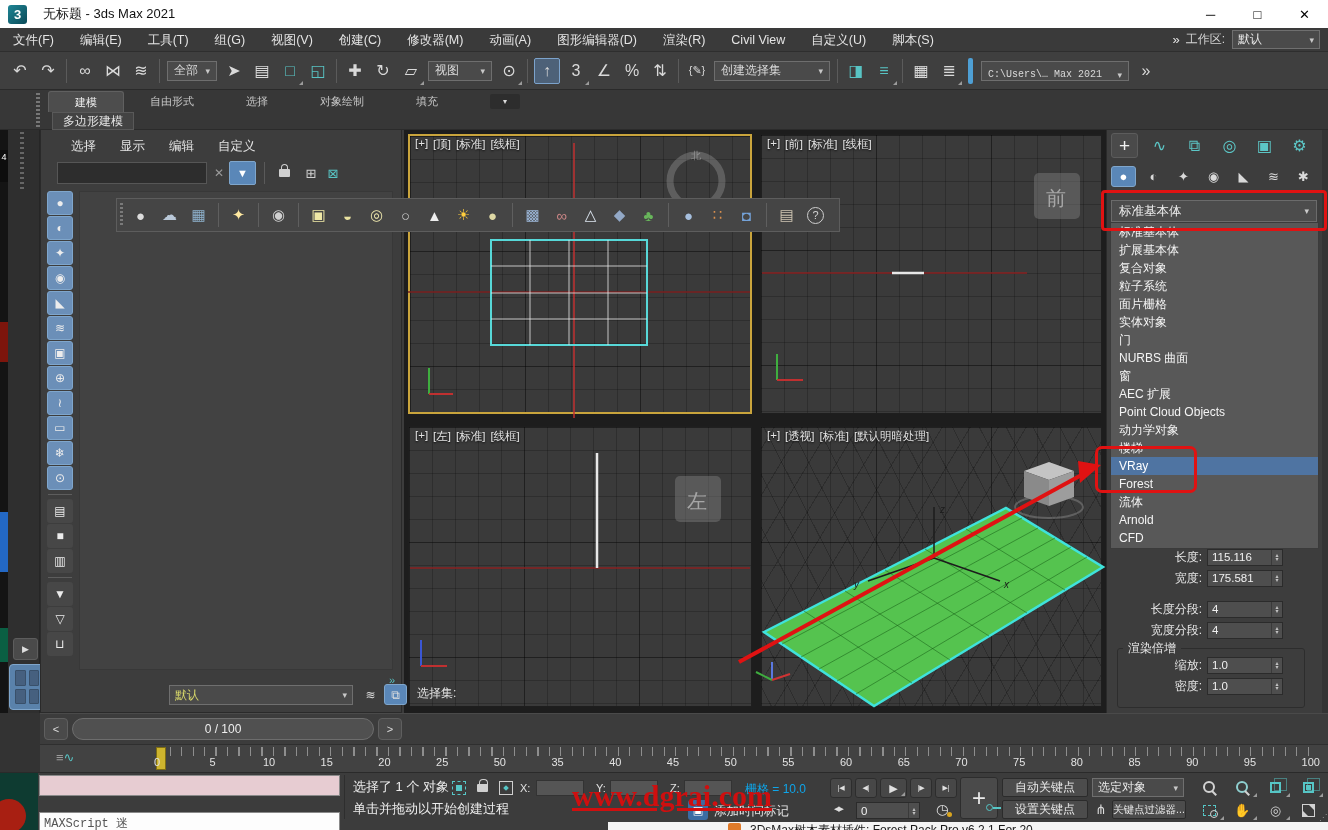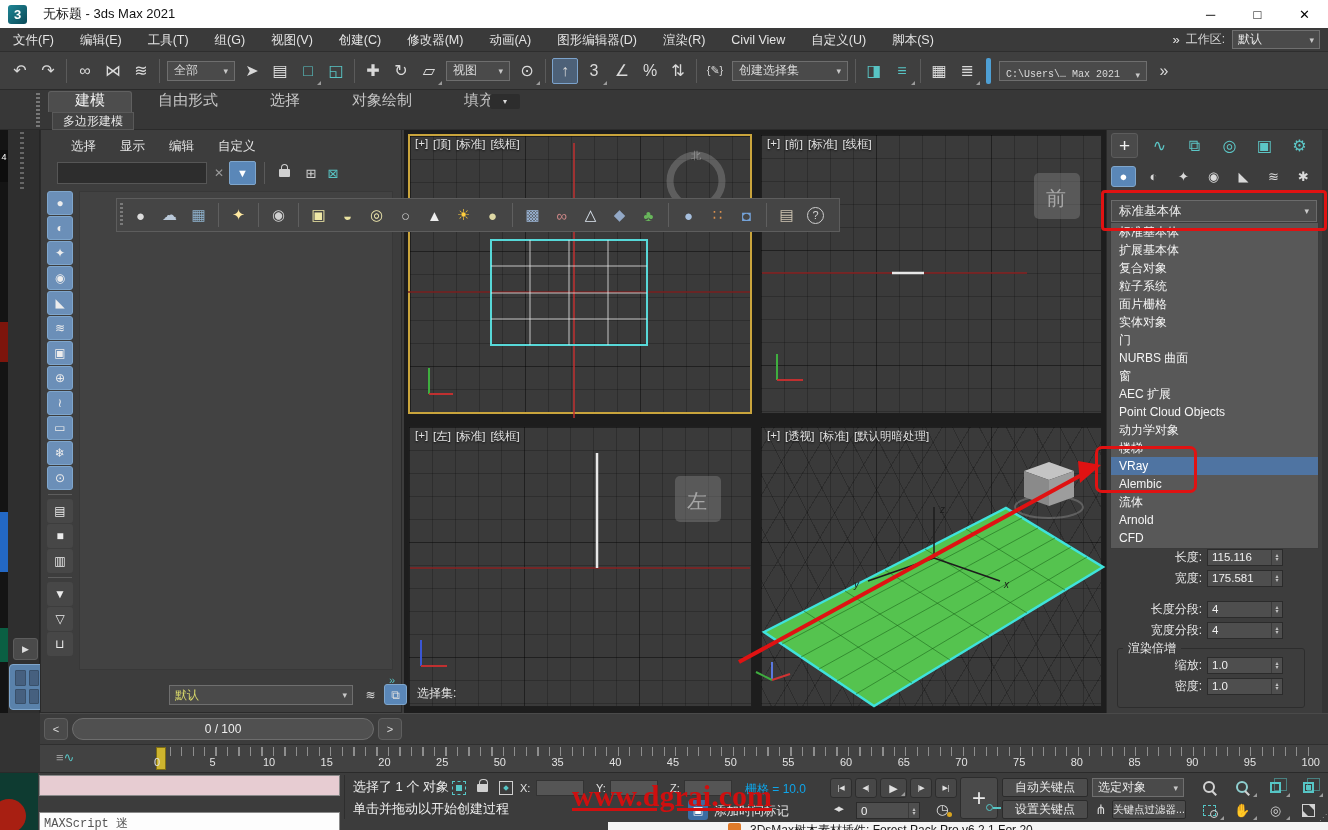--- a/index.html
+++ b/index.html
@@ -44,21 +44,21 @@
   .tb-item.select .val{display:block;white-space:nowrap;overflow:hidden}
   .tb-item.select .caret{display:block}
   .tb-item.mono .val{font-family:"Liberation Mono","DejaVu Sans Mono",monospace;font-size:10px}
   .fly::after{content:"";position:absolute;right:1px;bottom:1px;border-left:4px solid transparent;border-bottom:4px solid #9b9b9b}
 
   
   .ribbon{position:absolute;left:0;top:90px;width:100%;height:40px;background:#373737;border-bottom:1px solid #2b2b2b;z-index:20}
   .ribbon-grip{position:absolute;left:36px;top:3px;width:4px;height:34px;
       background:repeating-linear-gradient(#777 0 2px,transparent 2px 4px)}
   .ribbon-tabs{position:absolute;left:48px;top:1px;display:flex;height:21px;align-items:stretch}
-  .rtab{padding:2px 26px;font-size:15px;color:#c6c6c6;display:flex;align-items:flex-end}
+  .rtab{padding:2px 26px;font-size:11px;color:#c6c6c6;display:flex;align-items:center}
   .rtab.active{background:#4d4d4d;border:1px solid #606060;border-bottom:none;border-radius:3px 3px 0 0;color:#f2f2f2}
   .rtab-menu{width:30px;height:15px;background:#2d2d2d;border-radius:2px;margin-left:12px;display:flex;align-items:center;
              justify-content:center;font-size:8px;color:#ddd;align-self:center}
   .subtab{position:absolute;left:52px;top:22px;height:18px;padding:0 10px;background:#434343;border:1px solid #595959;
           font-size:12px;color:#e2e2e2;display:flex;align-items:center}
 
   
   .left-sliver{position:absolute;left:0;top:90px;width:8px;height:740px;background:#141414;z-index:4}
   .frag{position:absolute;left:0;width:8px}
   .frag-label{position:absolute;left:0;top:152px;width:8px;color:#fff;font-size:9px;text-align:center;z-index:5}
@@ -343,21 +343,21 @@
       <span class="tb-item">
         <i class="glyph">≋</i>
 
       </span>
 
       <span class="tb-item sep">
         <i class="glyph"></i>
 
       </span>
 
-      <span class="tb-item select" style="width: 68px;">
+      <span class="tb-item select" style="width: 50px;">
 
         <b class="val">全部</b>
         <u class="caret">▾</u>
       </span>
 
       <span class="tb-item">
         <i class="glyph">➤</i>
 
       </span>
 
@@ -1045,21 +1045,21 @@
         <div class="dd-item">AEC 扩展</div>
 
         <div class="dd-item">Point Cloud Objects</div>
 
         <div class="dd-item">动力学对象</div>
 
         <div class="dd-item">楼梯</div>
 
         <div class="dd-item selected">VRay</div>
 
-        <div class="dd-item">Alembic</div>
+        <div class="dd-item">Forest</div>
 
         <div class="dd-item">流体</div>
 
         <div class="dd-item">Arnold</div>
 
         <div class="dd-item">CFD</div>
       </div>
     <div class="red-box b1"></div>
     <div class="red-box b2"></div>
     <div class="cmd-scroll"></div>

